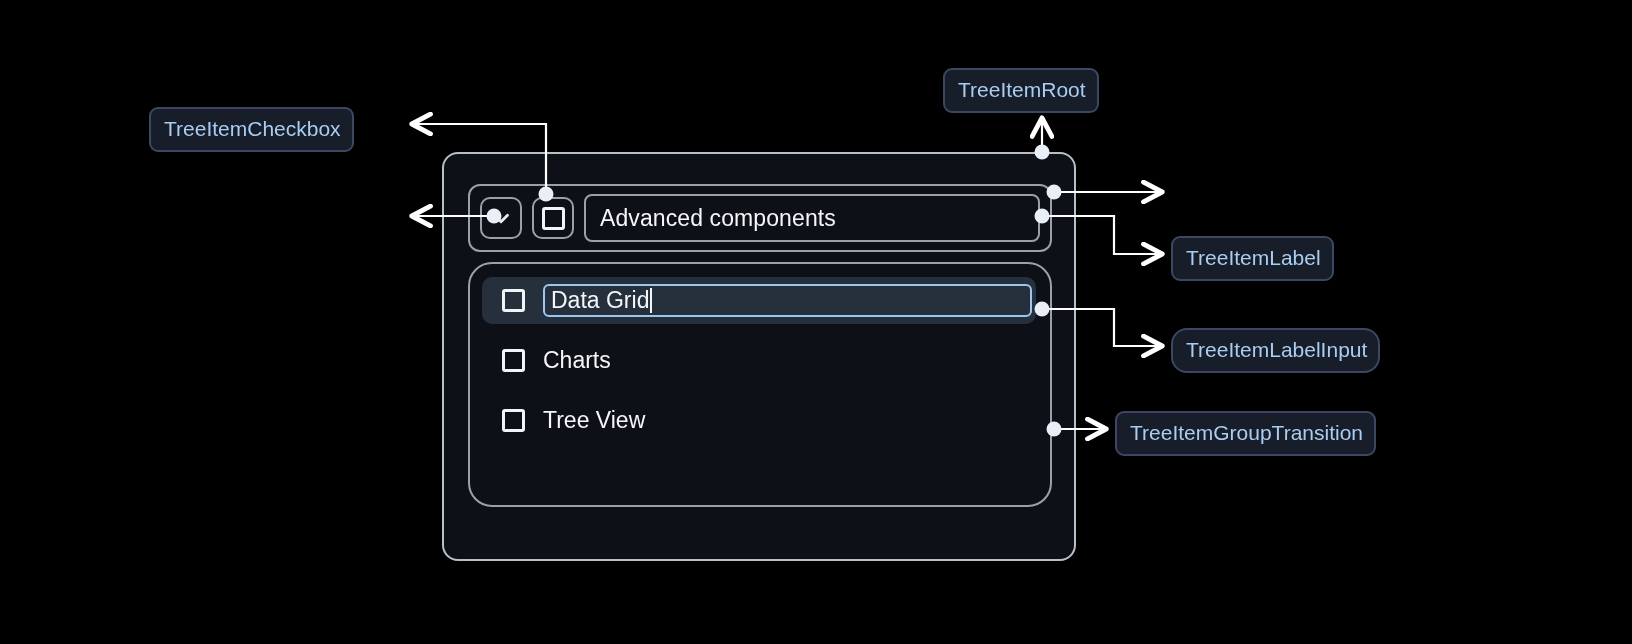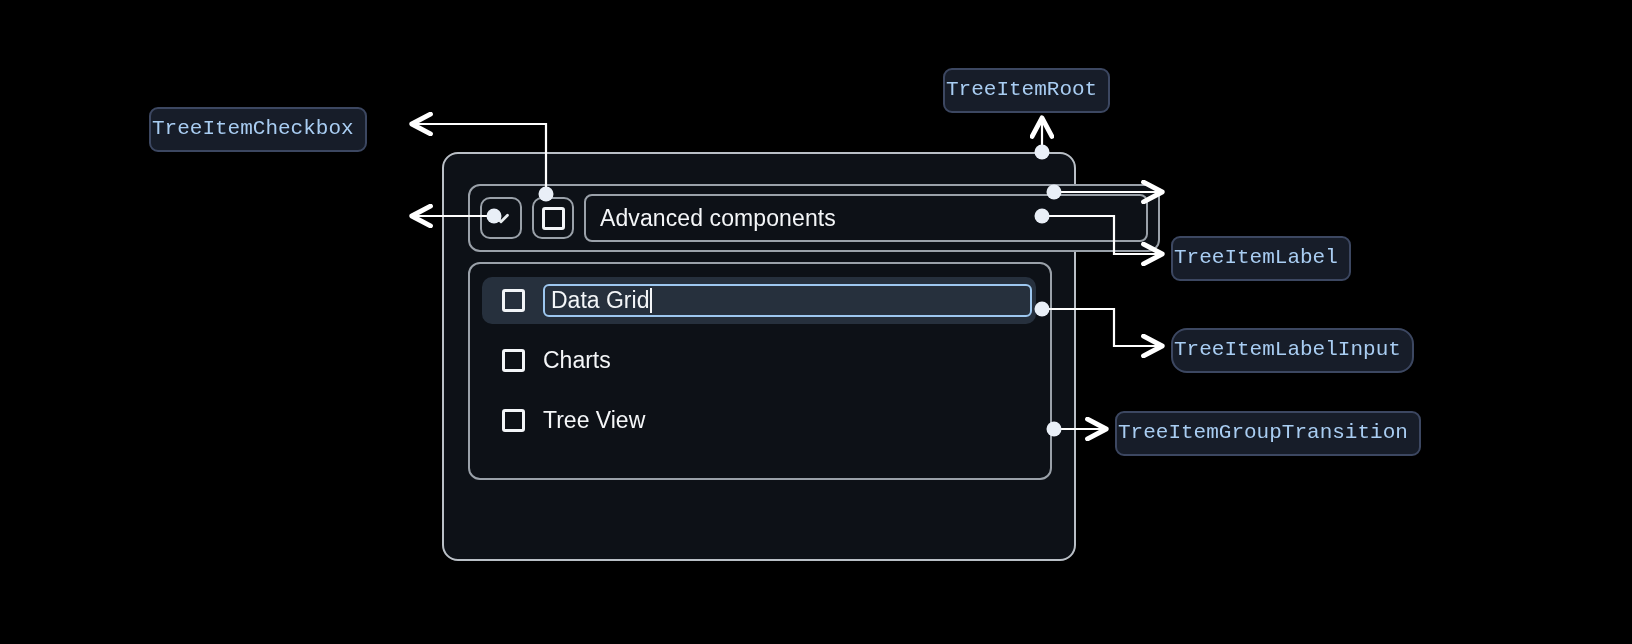--- a/index.html
+++ b/index.html
@@ -17,21 +17,21 @@
   
   .root-box{
     position:absolute;left:442px;top:152px;width:634px;height:409px;
     box-sizing:border-box;
     background:#0d1117;
     border:2px solid #b9bfc6;
     border-radius:16px;
     z-index:2;
   }
   .content-box{
-    position:absolute;left:24px;top:30px;width:692px;height:68px;
+    position:absolute;left:24px;top:30px;width:584px;height:68px;
     box-sizing:border-box;
     background:#0d1117;
     border:2px solid #9aa1a9;
     border-radius:12px;
     display:flex;align-items:center;
     padding:0 10px;
     gap:10px;
   }
   .icon-container{
     width:42px;height:42px;flex:0 0 42px;
@@ -59,25 +59,25 @@
     border-radius:8px;
     display:flex;align-items:center;
     padding:0 14px;
     color:#f4f6f8;
     font-size:23px;
     letter-spacing:.1px;
     white-space:nowrap;overflow:hidden;
   }
 
   .group-box{
-    position:absolute;left:24px;top:108px;width:584px;height:218px;
+    position:absolute;left:24px;top:108px;width:584px;height:245px;
     box-sizing:border-box;
     background:#0d1117;
     border:2px solid #9aa1a9;
-    border-radius:12px;
+    border-radius:24px;
     padding-top:13px;
   }
   .tree-row{
     height:47px;
     display:flex;align-items:center;
     gap:18px;
     padding-left:32px;
     box-sizing:border-box;
   }
   .tree-row + .tree-row{margin-top:13px;}
@@ -114,24 +114,24 @@
   }
 
   
   .badge{
     position:absolute;
     box-sizing:border-box;
     background:#171d29;
     border:2px solid #3c4761;
     border-radius:9px;
     color:#a9cdf2;
-    font-family:Liberation Mono, monospace;
+    font-family:Liberation Sans, sans-serif;
     font-size:21px;
     line-height:1;
-    padding:9px 11px 11px 1px;
+    padding:9px 11px 11px 13px;
     white-space:nowrap;
     z-index:6;
   }
 </style>
 </head>
 <body>
 
 <div id="stage">
 
   <div class="root-box">

